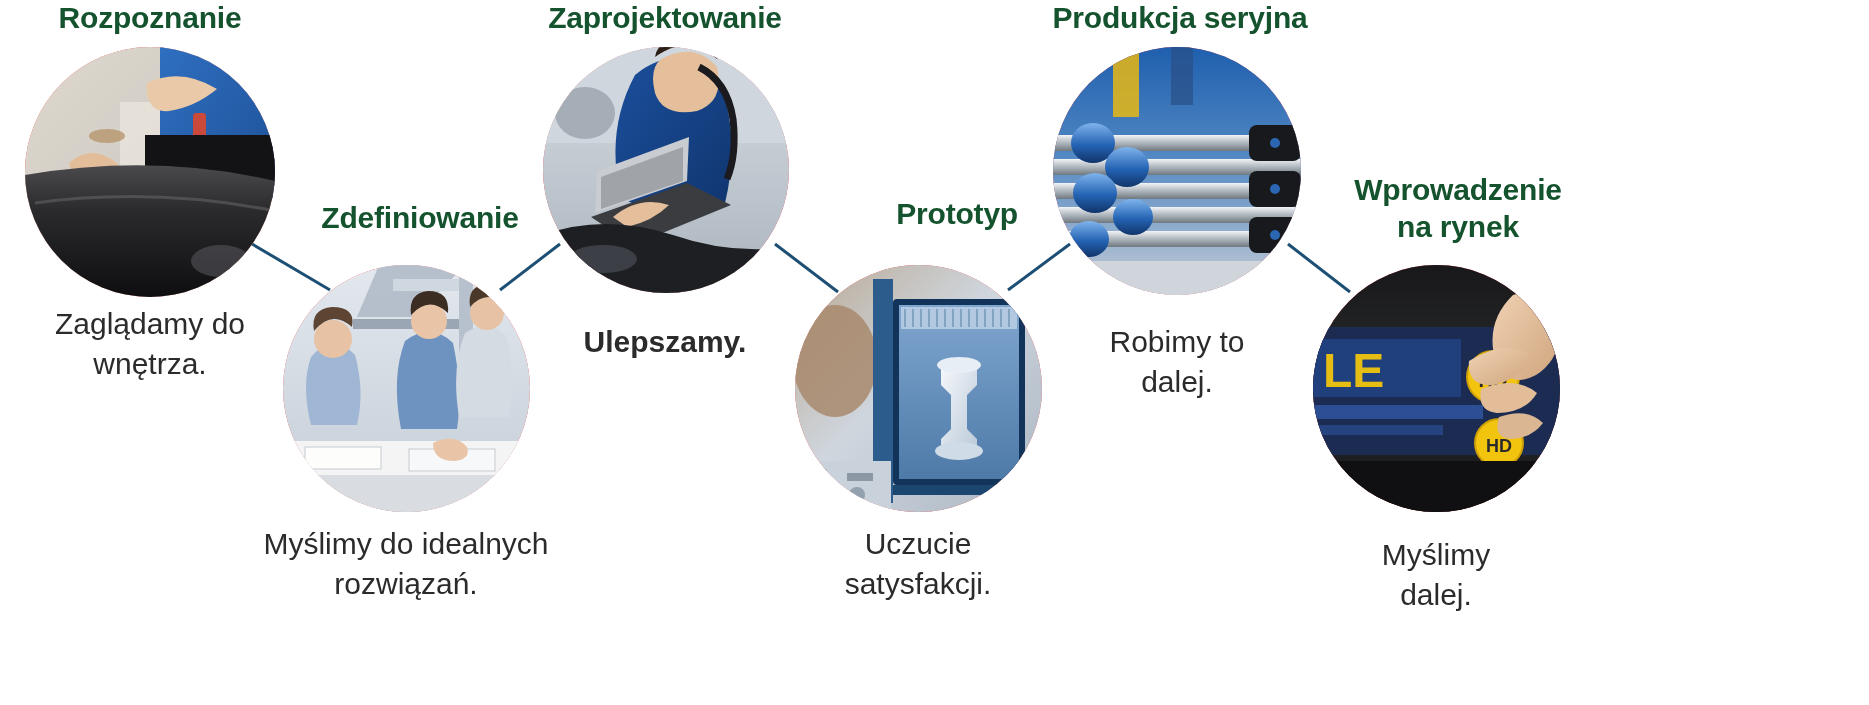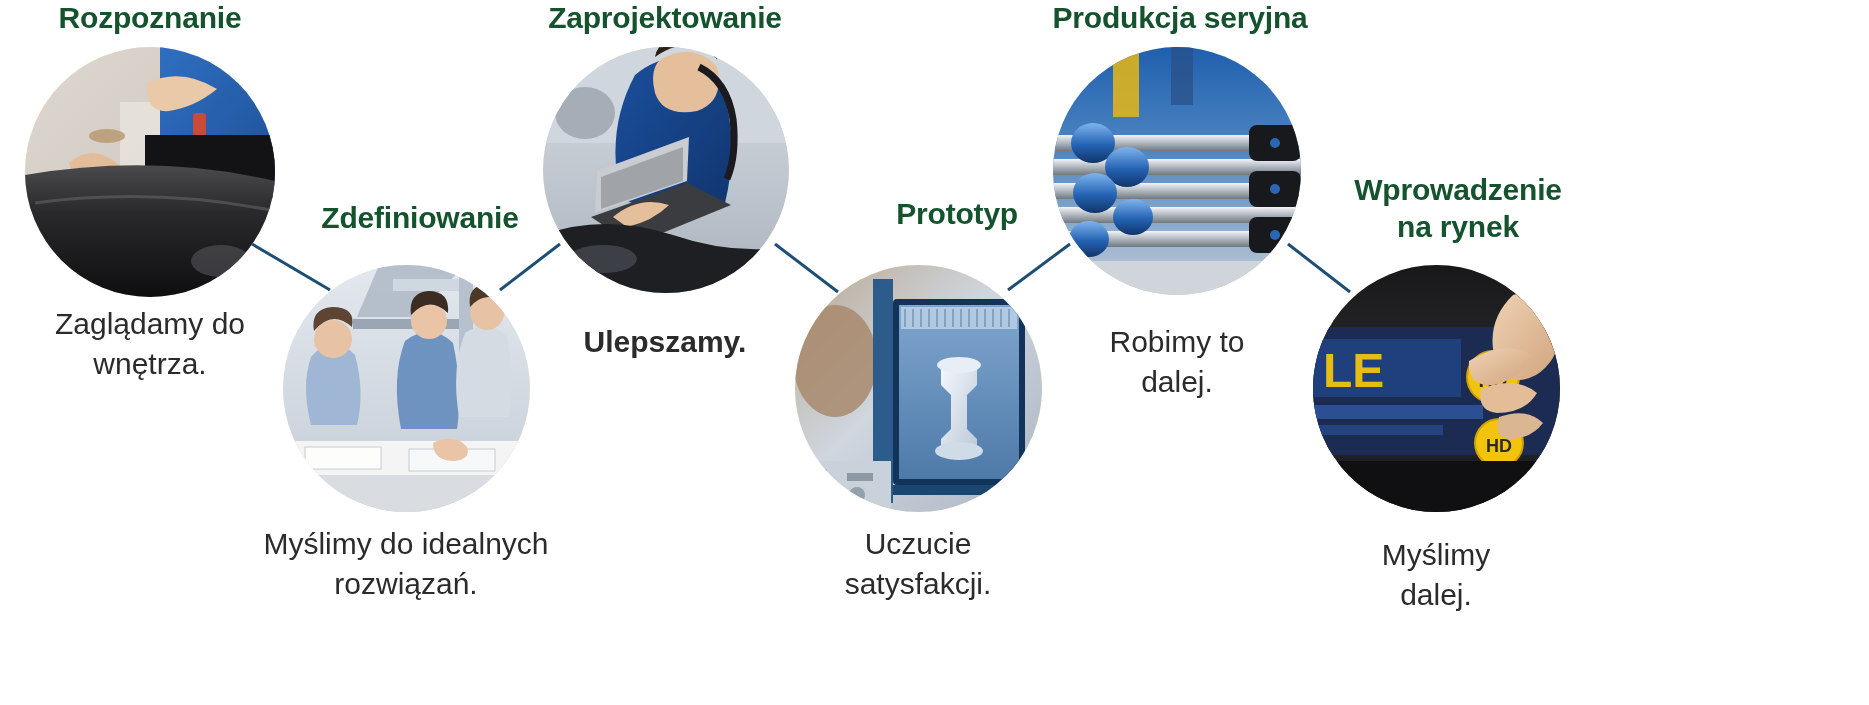--- a/index.html
+++ b/index.html
@@ -30,21 +30,21 @@
 
   
   .step {
     position: absolute;
   }
 
   .circle {
     position: absolute;
     border-radius: 50%;
     overflow: hidden;
-    background: #fef9c3;
+    background: #ef4444;
   }
 
   .circle .photo {
     width: 100%;
     height: 100%;
     display: block;
   }
 
   
   .title {

